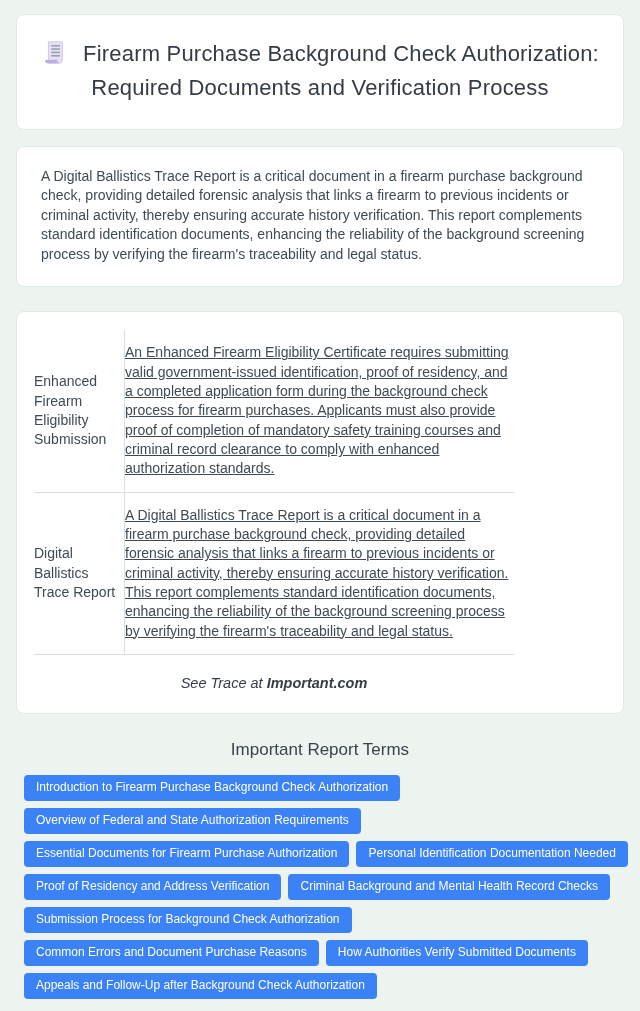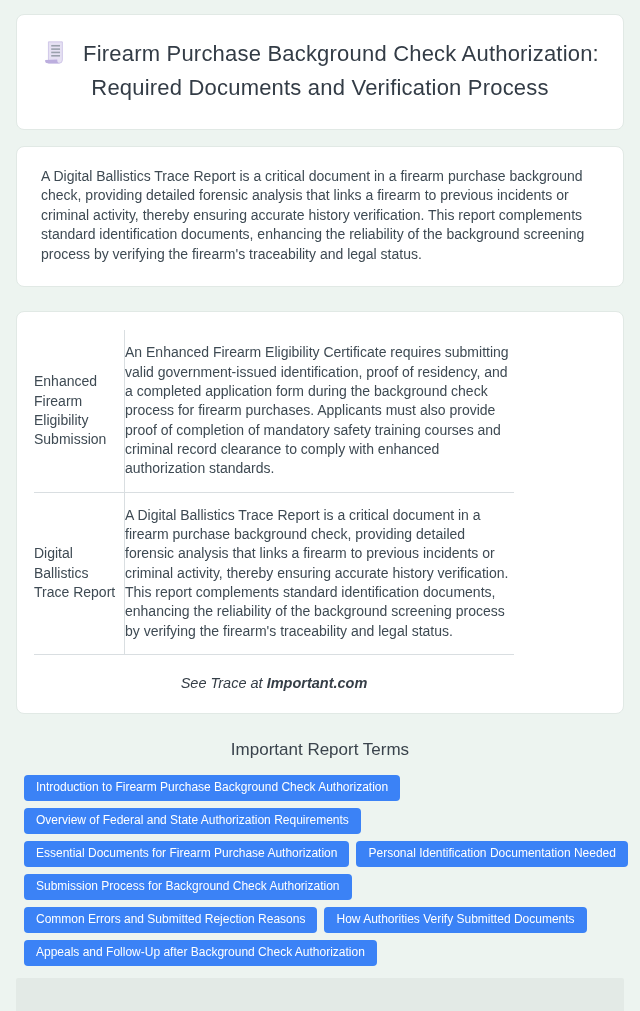--- a/index.html
+++ b/index.html
@@ -66,20 +66,21 @@
     border-bottom:1px solid #d9dee1;
   }
   td.term{
     width:90px;
     padding-left:4px;
     padding-right:12px;
   }
   td.desc{
     border-left:1px solid #d9dee1;
     padding-left:16px;
+    text-decoration:underline;
   }
   .see-more{
     width:480px;
     margin-top:20px;
     text-align:center;
     font-style:italic;
     font-size:14.5px;
     color:#353e47;
   }
   .see-more .brand{font-weight:bold;}
@@ -168,24 +169,28 @@
     <span class="tag">Introduction to Firearm Purchase Background Check Authorization</span>
   </div>
   <div class="tag-row">
     <span class="tag">Overview of Federal and State Authorization Requirements</span>
   </div>
   <div class="tag-row">
     <span class="tag">Essential Documents for Firearm Purchase Authorization</span>
     <span class="tag">Personal Identification Documentation Needed</span>
   </div>
   <div class="tag-row">
+    <span class="tag">Proof of Residency and Address Verification</span>
+    <span class="tag">Criminal Background and Mental Health Record Checks</span>
+  </div>
+  <div class="tag-row">
     <span class="tag">Submission Process for Background Check Authorization</span>
   </div>
   <div class="tag-row">
-    <span class="tag">Common Errors and Submitted Rejection Reasons</span>
+    <span class="tag">Common Errors and Document Purchase Reasons</span>
     <span class="tag">How Authorities Verify Submitted Documents</span>
   </div>
   <div class="tag-row">
     <span class="tag">Appeals and Follow-Up after Background Check Authorization</span>
   </div>
 </div>
 
 <div class="footer-bar">
   
 </div>

